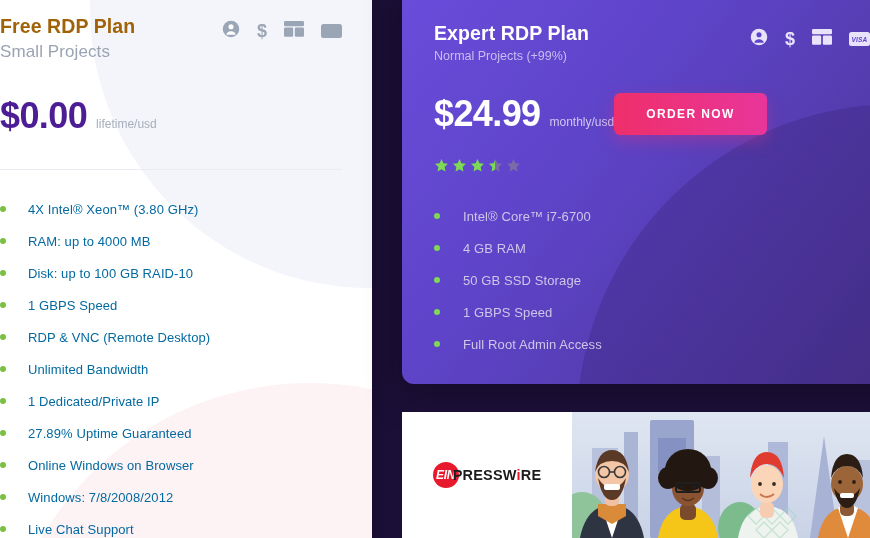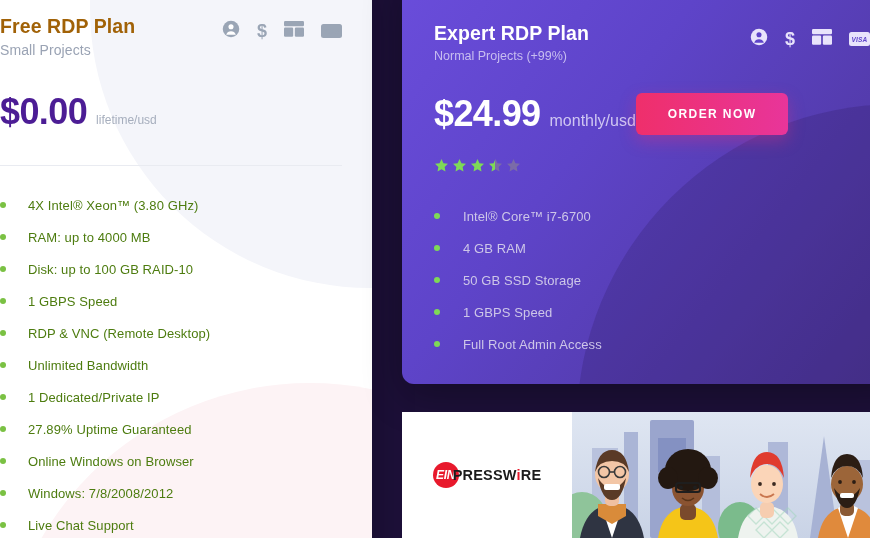--- a/index.html
+++ b/index.html
@@ -42,21 +42,21 @@
     display:flex; align-items:flex-start;
     justify-content:space-between;
     padding-top:36px;
   }
   .plan-title {
     font-size:19.5px; font-weight:bold;
     color:#a16207; letter-spacing:.1px;
     line-height:1.25;
   }
   .plan-sub {
-    font-size:14px; color:#9aa3b4;
+    font-size:17px; color:#9aa3b4;
     margin-top:4px; letter-spacing:.1px;
   }
 
   .pay-icons { display:flex; align-items:center; gap:17px; padding-top:6px; }
   .pay-icons.dark i, .pay-icons.dark span { color:#9aa5b5; }
   .ico { display:block; }
   .ico-dollar {
     font-size:18px; font-weight:bold; line-height:1;
     color:#9aa5b5; font-family:"Liberation Sans", sans-serif;
   }
@@ -76,21 +76,21 @@
   .price-unit { font-size:12px; color:#a6aebd; margin-left:9px; }
 
   .divider {
     height:1px; background:#e9ebf1;
     margin:35px 0 0 0;
   }
 
   .feat-list { list-style:none; padding-top:23px; }
   .feat-list li {
     display:flex; align-items:center;
-    font-size:13px; color:#4d7c0f;
+    font-size:13px; color:#0369a1;
     height:32px; letter-spacing:.1px;
   }
   .feat-list li .dot {
     width:6px; height:6px; border-radius:50%;
     background:#7ac143; margin-right:22px; flex:none;
   }
 
   
   .card-expert {
     position:absolute;
@@ -117,21 +117,21 @@
   .plan-title-l { font-size:19.5px; font-weight:bold; color:#ffffff; letter-spacing:.1px; }
   .plan-sub-l { font-size:12.5px; color:#c7bdf0; margin-top:4px; }
   .pay-icons.light .ico-dollar { color:#e8e3fb; }
   .pay-icons.light .ico-visa { background:#e8e3fb; color:#5e44c9; }
 
   .expert-price-row {
     display:flex; align-items:center;
     padding-top:30px;
   }
   .price-l { font-size:36px; font-weight:bold; color:#ffffff; letter-spacing:-.6px; line-height:1; }
-  .price-unit-l { font-size:16px; color:#cfc6f2; margin-left:9px; }
+  .price-unit-l { font-size:12px; color:#cfc6f2; margin-left:9px; }
 
   .btn-order {
     background:linear-gradient(90deg,#ef2f6b 0%,#e8359a 100%);
     color:#fff; border:none; border-radius:6px;
     padding:14px 32px; font-size:12px; font-weight:bold;
     letter-spacing:1.4px; cursor:pointer;
     box-shadow:0 6px 16px rgba(233,47,124,.35);
     white-space:nowrap;
   }
 

